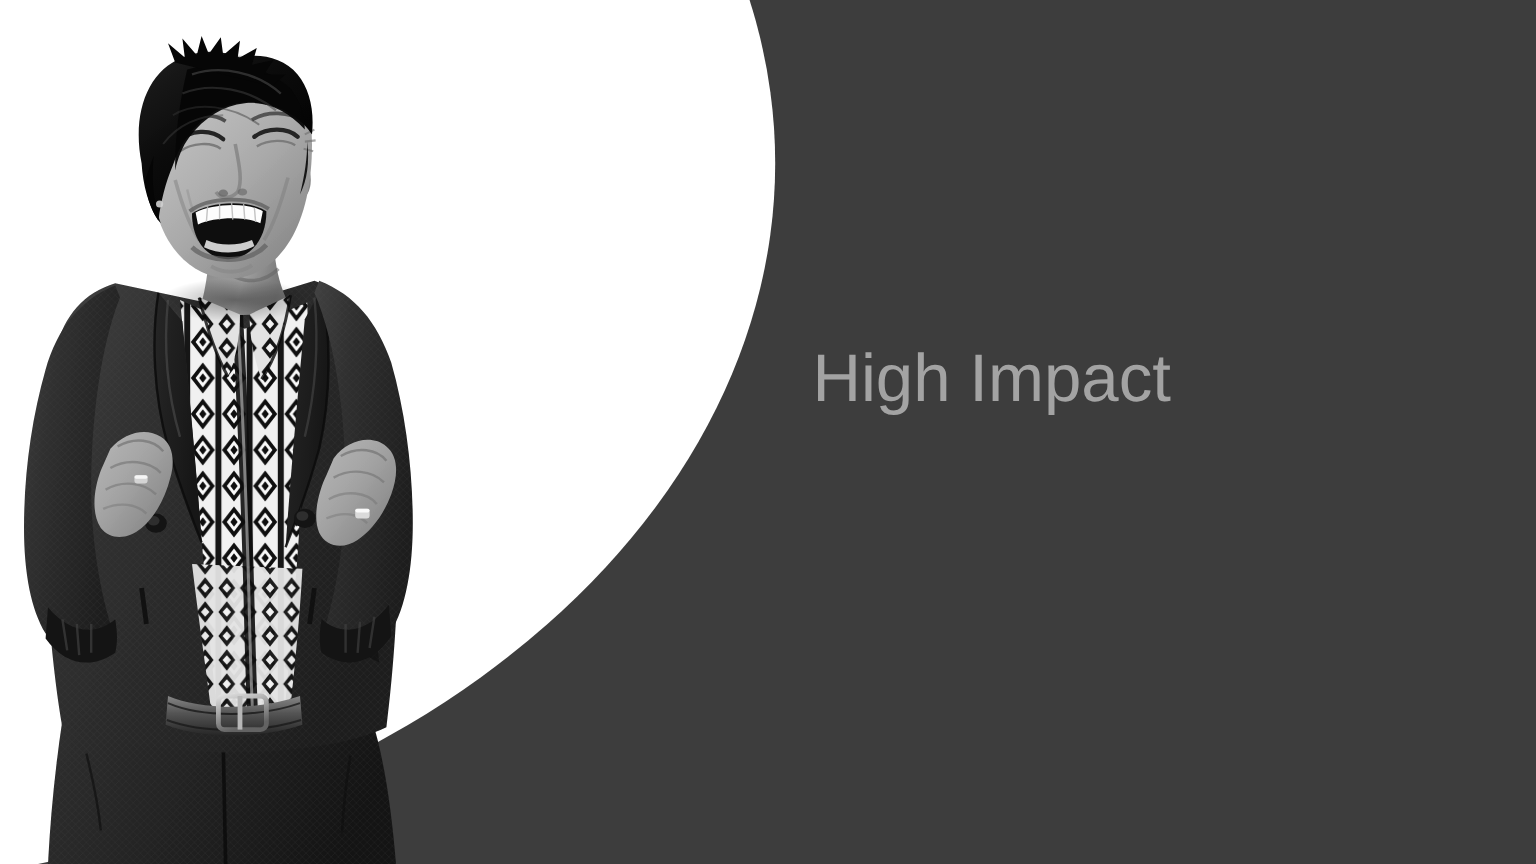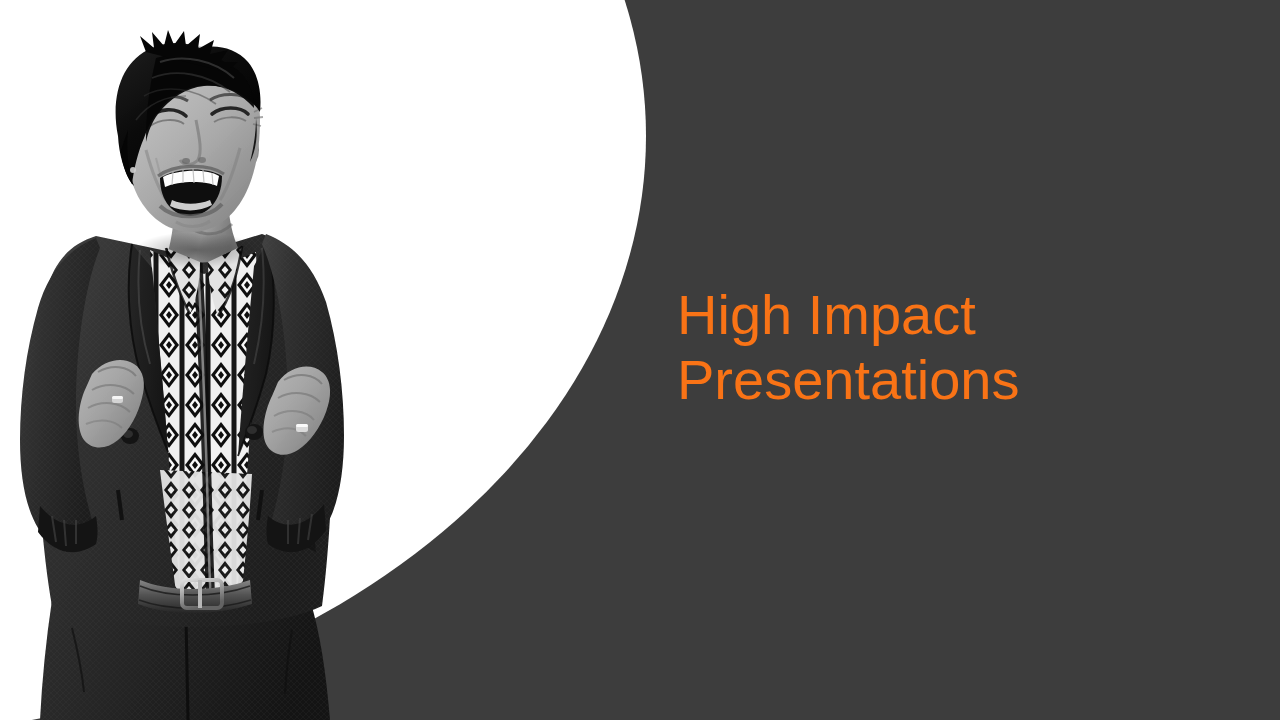--- a/index.html
+++ b/index.html
@@ -25,21 +25,21 @@
   }
 
   
   .title-block {
     position:absolute;
     left:677px;
     top:282px;
     width:520px;
   }
   .title-line {
-    color:#f97316;
+    color:#a3a3a3;
     font-size:56px;
     line-height:65px;
     font-weight:400;
     letter-spacing:0px;
     white-space:nowrap;
   }
 
   
   .portrait {
     position:absolute;
@@ -297,16 +297,15 @@
       <path d="M256 118 C258 136 256 150 250 162 C254 146 256 132 256 118 Z" fill="#17140f" opacity="0.9"></path>
 
       <circle cx="133" cy="170" r="3" fill="#cbc6c0" opacity="0.9"></circle>
 
       <ellipse cx="196" cy="250" rx="62" ry="18" fill="url(#shadowSoft)"></ellipse>
     </svg>
   </div>
 
   <div class="title-block">
     <div class="title-line">High Impact</div>
-    <div class="title-line">Presentations</div>
   </div>
 
 </div>
 
 </body></html>

